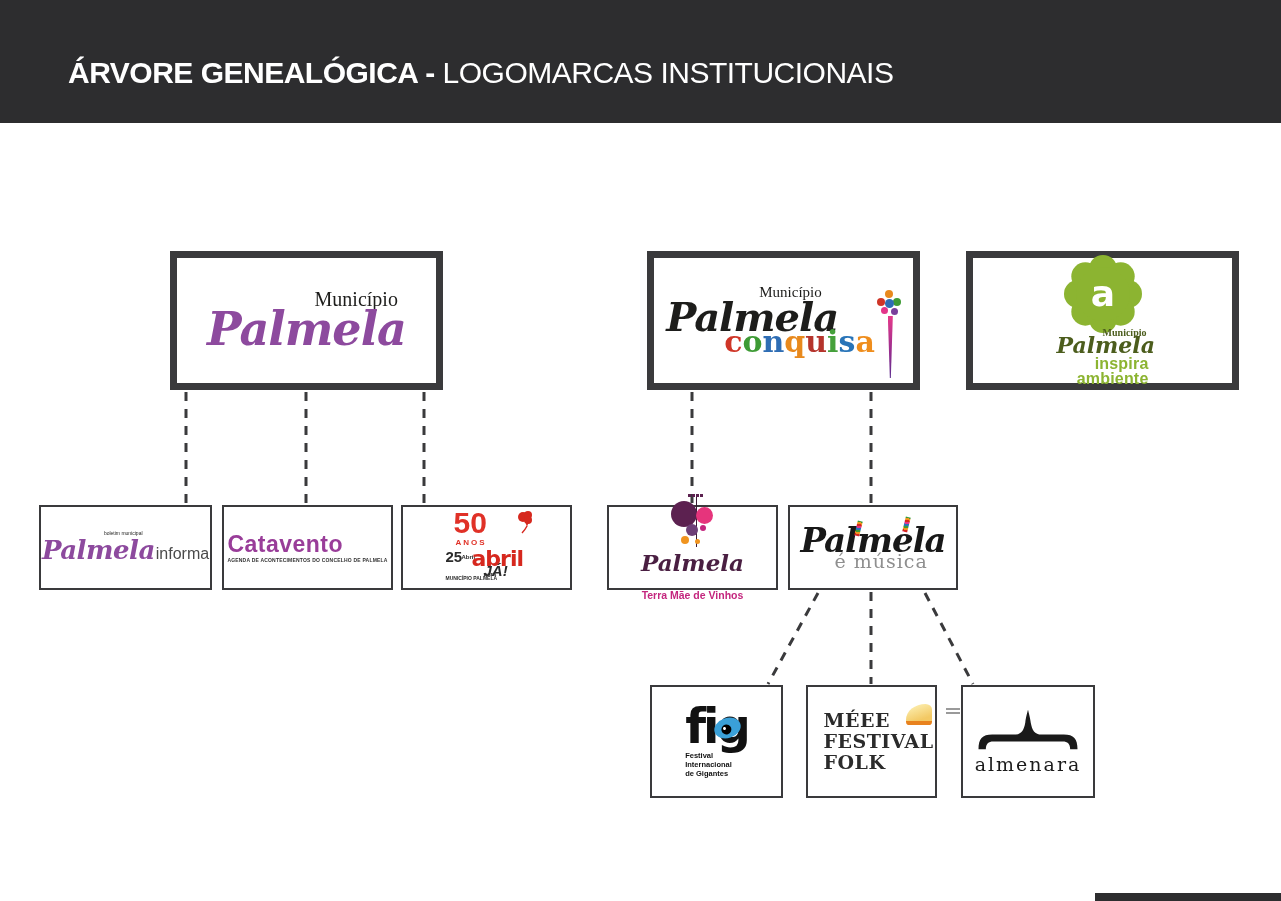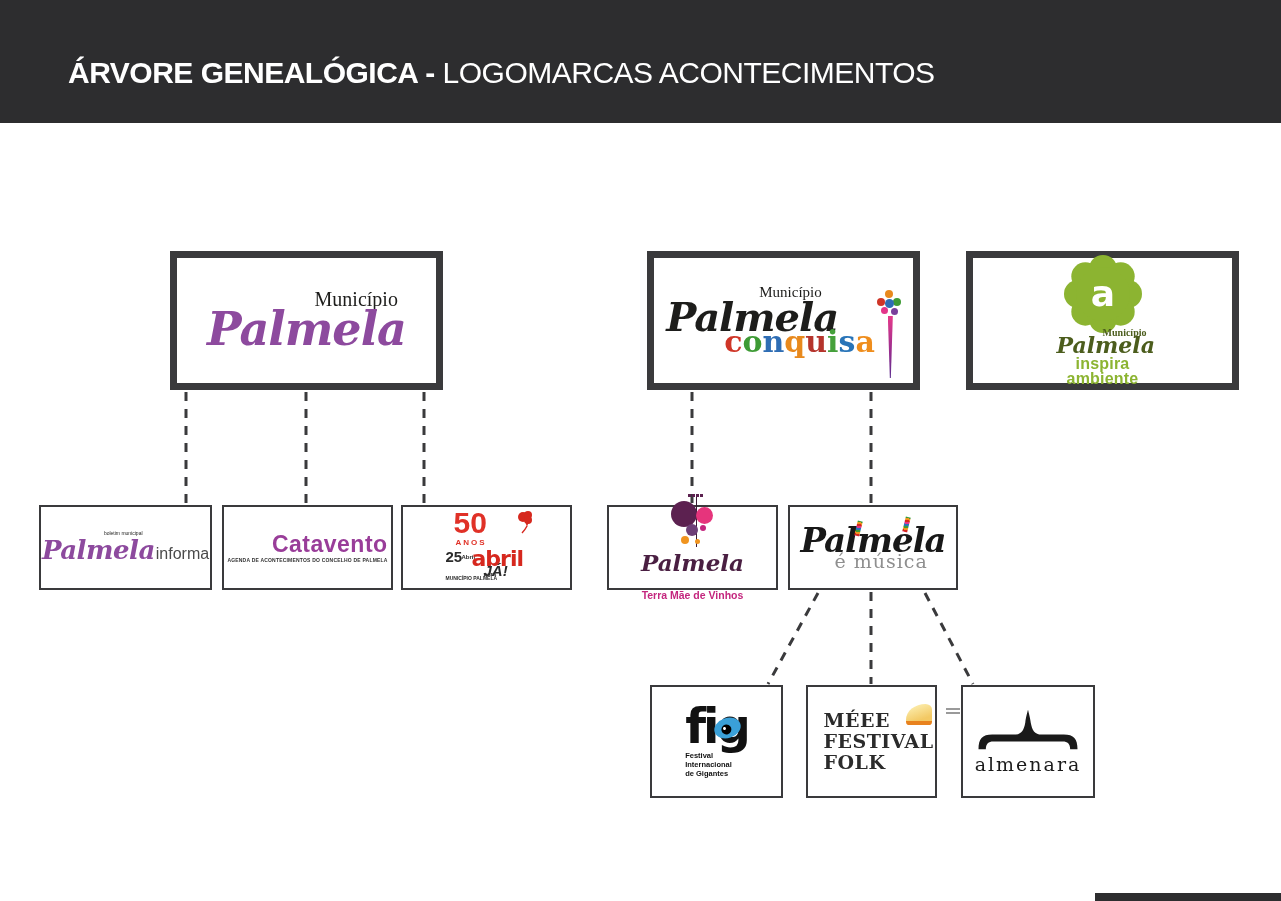--- a/index.html
+++ b/index.html
@@ -52,31 +52,31 @@
   .cq-dot{position:absolute;border-radius:50%;}
   .cq-tail{position:absolute;left:11px;top:26px;width:5px;height:62px;
            background:linear-gradient(180deg,#e63a8a 0%,#9b2d8e 55%,#5b2d8e 100%);
            clip-path:polygon(0 0,100% 0,60% 100%,40% 100%);}
 
   
   .ia-col{display:flex;flex-direction:column;align-items:center;width:92px;}
   .ia-textblock{width:100%;text-align:right;margin-top:-6px;}
   .ia-muni{font-size:10px;color:#4c5d1d;font-weight:bold;margin-right:2px;}
   .ia-main{font-size:22px;color:#4c5d1d;line-height:0.9;margin-top:-2px;}
-  .ia-tag{font-size:16px;color:#8cb431;font-weight:bold;line-height:0.95;letter-spacing:0.2px;text-align:center;}
+  .ia-tag{font-size:16px;color:#8cb431;font-weight:bold;line-height:0.95;letter-spacing:0.2px;}
 
   
   .in-col{display:flex;flex-direction:column;}
   .in-micro{font-size:5px;color:#1d1d1b;margin-left:62px;margin-bottom:-1px;}
   .in-row{display:flex;align-items:baseline;}
   .in-main{font-size:26px;color:#8d4a9e;letter-spacing:-0.5px;}
   .in-suffix{font-size:16px;color:#4a4a4a;margin-left:1px;}
 
   
-  .ct-col{display:flex;flex-direction:column;align-items:flex-end;}
+  .ct-col{display:flex;flex-direction:column;align-items:flex-start;}
   .ct-main{font-size:23px;font-weight:800;color:#993d99;letter-spacing:0.5px;line-height:1;}
   .ct-tag{font-size:5px;font-weight:bold;color:#333;letter-spacing:0.2px;margin-top:1px;}
 
   
   .ab-wrap{position:relative;width:110px;height:72px;}
   .ab-50{position:absolute;left:22px;top:-4px;font-size:30px;font-weight:800;color:#e03127;line-height:1;}
   .ab-anos{position:absolute;left:24px;top:26px;font-size:8px;font-weight:800;color:#e03127;letter-spacing:2px;}
   .ab-25{position:absolute;left:14px;top:36px;font-size:15px;font-weight:800;color:#2b2b2b;}
   .ab-abrils{position:absolute;left:30px;top:42px;font-size:6px;font-weight:bold;color:#2b2b2b;}
   .ab-abril{position:absolute;left:40px;top:34px;font-size:22px;font-weight:900;color:#d6281e;
@@ -134,21 +134,21 @@
 
   
   .edge-strip{position:absolute;right:0;bottom:0;width:186px;height:8px;background:#2d2d2f;}
 </style>
 </head>
 <body>
 
 <div class="stage">
 
   <div class="header">
-    <h1><span class="bold">ÁRVORE GENEALÓGICA - </span><span class="light">LOGOMARCAS ACONTECIMENTOS</span></h1>
+    <h1><span class="bold">ÁRVORE GENEALÓGICA - </span><span class="light">LOGOMARCAS INSTITUCIONAIS</span></h1>
   </div>
 
   <svg id="connectors">
       <line x1="186" y1="392" x2="186" y2="504" stroke="#3a3a3c" stroke-width="3" stroke-dasharray="9 8"></line>
       <line x1="306" y1="392" x2="306" y2="504" stroke="#3a3a3c" stroke-width="3" stroke-dasharray="9 8"></line>
       <line x1="424" y1="392" x2="424" y2="504" stroke="#3a3a3c" stroke-width="3" stroke-dasharray="9 8"></line>
       <line x1="692" y1="392" x2="692" y2="504" stroke="#3a3a3c" stroke-width="3" stroke-dasharray="9 8"></line>
       <line x1="871" y1="392" x2="871" y2="504" stroke="#3a3a3c" stroke-width="3" stroke-dasharray="9 8"></line>
       <line x1="871" y1="592" x2="871" y2="684" stroke="#3a3a3c" stroke-width="3" stroke-dasharray="9 8"></line>
       <line x1="818" y1="593" x2="768" y2="684" stroke="#3a3a3c" stroke-width="3" stroke-dasharray="9 8"></line>

